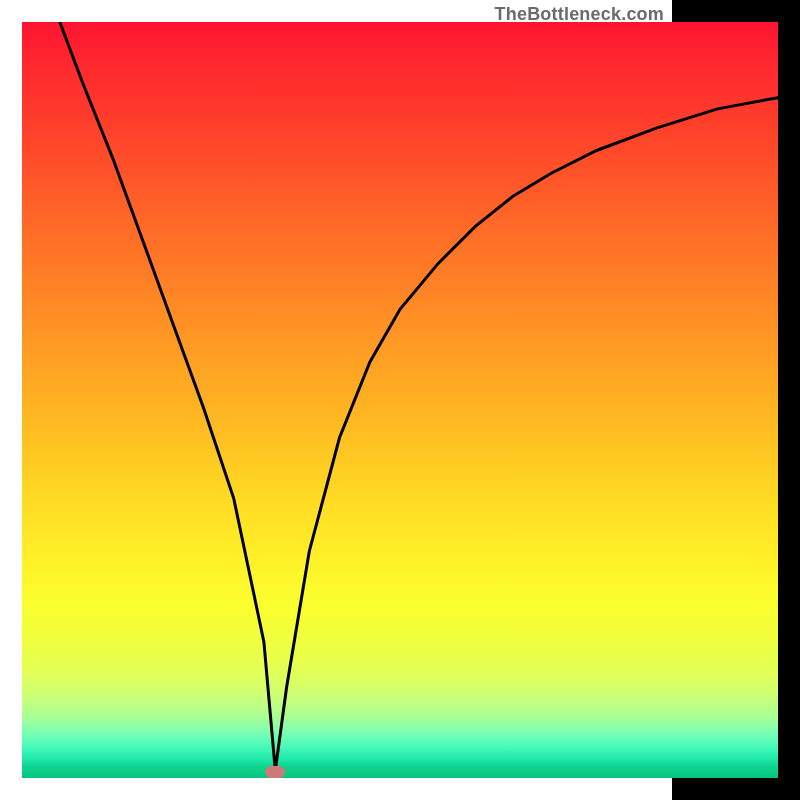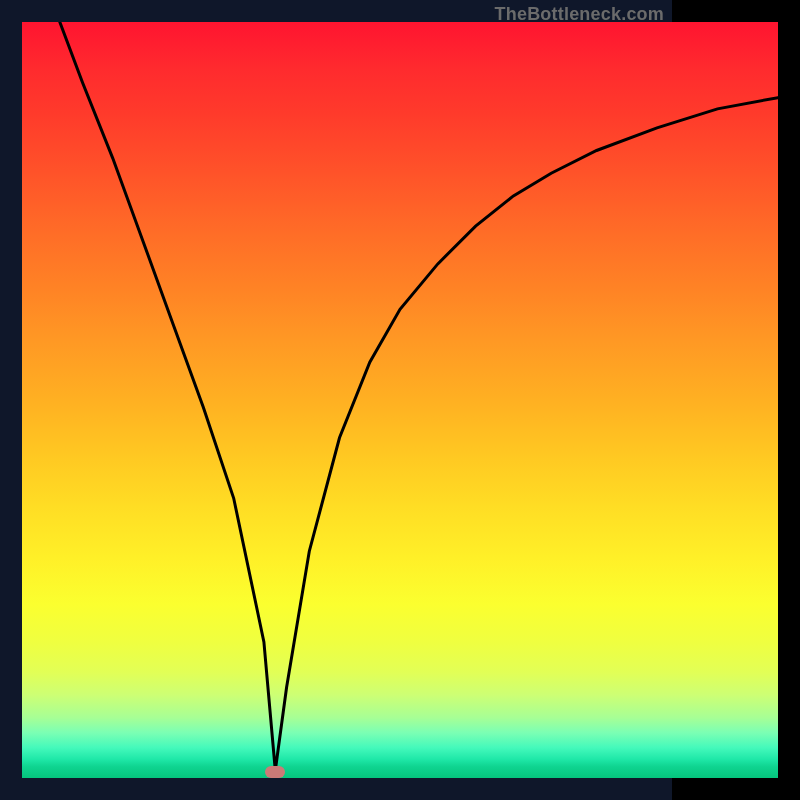--- a/index.html
+++ b/index.html
@@ -8,21 +8,21 @@
     width: 800px;
     height: 800px;
     background: #000;
     overflow: hidden;
     font-family: Arial, Helvetica, sans-serif;
   }
   .outer {
     position: relative;
     width: 672px;
     height: 800px;
-    background: #0f172a;
+    background: #ffffff;
   }
   .plot {
     position: absolute;
     left: 22px;
     top: 22px;
     width: 756px;
     height: 756px;
     
     background: linear-gradient(to bottom,
       #ff1430 0%,

